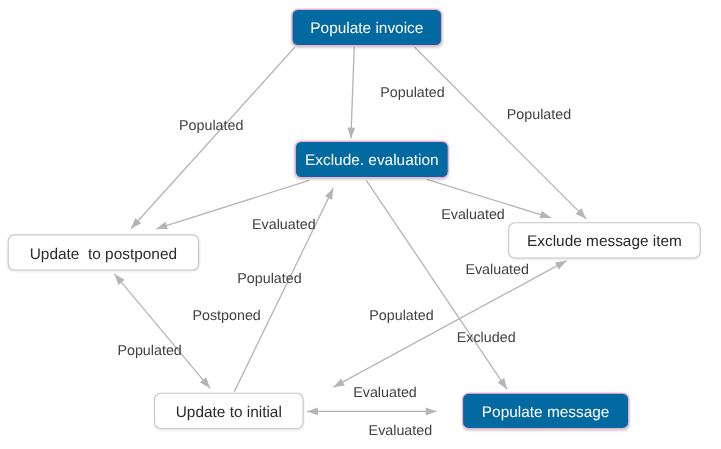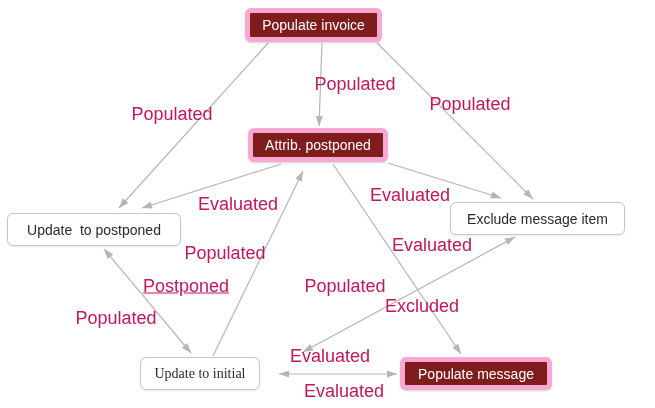--- a/index.html
+++ b/index.html
@@ -17,37 +17,39 @@
     display: flex;
     align-items: center;
     justify-content: center;
     box-sizing: border-box;
     border-radius: 6px;
     font-size: 14px;
     white-space: pre;
     line-height: 1;
   }
   .node.green {
-    background: #7f1d1d;
-    border: 5px solid #f9a8d4;
+    background: #0369a1;
+    border: 1px solid #f9a8d4;
     color: #ffffff;
     box-shadow: 0 1px 2px rgba(0,0,0,0.18);
+    margin-left: 20px;
   }
   .node.plain {
     background: #ffffff;
     border: 1px solid #c6c6c6;
     color: #2a2a2a;
     box-shadow: 0 1px 2px rgba(0,0,0,0.08);
   }
   .edge-label {
     position: absolute;
     transform: translate(-50%, -50%);
-    font-size: 18px;
-    color: #be185d;
+    font-size: 13px;
+    color: #404040;
     white-space: nowrap;
+    margin-left: 20px;
   }
 </style>
 </head>
 <body>
 
 <div class="diagram">
   <svg id="edge-layer" width="655" height="408" viewBox="0 0 655 408">
       <line x1="322" y1="43" x2="319" y2="126" stroke="#b5b5b5" stroke-width="1.2"></line>
       <polygon points="319,126 315.76355918566713,115.87649019088141 322.95886063896074,116.13656132774744" fill="#b5b5b5"></polygon>
       <line x1="268" y1="43" x2="119" y2="208" stroke="#b5b5b5" stroke-width="1.2"></line>
@@ -67,31 +69,31 @@
       <polygon points="104,249 113.17758013614099,254.3602260068686 107.65510182856917,258.9799915141643" fill="#b5b5b5"></polygon>
       <line x1="303" y1="352" x2="515" y2="237" stroke="#b5b5b5" stroke-width="1.2"></line>
       <polygon points="515,237 507.92651840343905,244.9325820577611 504.4934335488362,238.60376476058016" fill="#b5b5b5"></polygon>
       <polygon points="303,352 310.07348159656095,344.06741794223893 313.5065664511638,350.3962352394198" fill="#b5b5b5"></polygon>
       <line x1="279" y1="374" x2="397" y2="374" stroke="#b5b5b5" stroke-width="1.2"></line>
       <polygon points="397,374 387,377.6 387,370.4" fill="#b5b5b5"></polygon>
       <polygon points="279,374 289,370.4 289,377.6" fill="#b5b5b5"></polygon>
     </svg>
 
   <div class="node green" style="left: 245px; top: 8px; width: 137px; height: 34px;">Populate invoice</div>
-  <div class="node green" style="left: 248px; top: 128px; width: 140px; height: 34px;">Attrib. postponed</div>
+  <div class="node green" style="left: 248px; top: 128px; width: 140px; height: 34px;">Exclude. evaluation</div>
   <div class="node plain" style="left: 7px; top: 213px; width: 174px; height: 33px;">Update  to postponed</div>
-  <div class="node plain" style="left: 450px; top: 202px; width: 175px; height: 33px;">Exclude message item</div>
-  <div class="node plain" style="left: 140px; top: 357px; width: 120px; height: 33px; font-family: Liberation Serif, serif;">Update to initial</div>
+  <div class="node plain" style="left: 462px; top: 202px; width: 175px; height: 33px;">Exclude message item</div>
+  <div class="node plain" style="left: 140px; top: 357px; width: 136px; height: 33px;">Update to initial</div>
   <div class="node green" style="left: 400px; top: 357px; width: 152px; height: 33px;">Populate message</div>
 <span class="edge-label" style="left: 355px; top: 84px;">Populated</span>
     <span class="edge-label" style="left: 172px; top: 114px;">Populated</span>
     <span class="edge-label" style="left: 470px; top: 104px;">Populated</span>
     <span class="edge-label" style="left: 238px; top: 204px;">Evaluated</span>
     <span class="edge-label" style="left: 410px; top: 195px;">Evaluated</span>
     <span class="edge-label" style="left: 432px; top: 245px;">Evaluated</span>
     <span class="edge-label" style="left: 225px; top: 253px;">Populated</span>
-    <span class="edge-label" style="left: 186px; top: 286px; text-decoration: underline;">Postponed</span>
+    <span class="edge-label" style="left: 186px; top: 286px;">Postponed</span>
     <span class="edge-label" style="left: 116px; top: 318px;">Populated</span>
     <span class="edge-label" style="left: 345px; top: 286px;">Populated</span>
     <span class="edge-label" style="left: 422px; top: 306px; text-align: right;">Excluded</span>
     <span class="edge-label" style="left: 330px; top: 356px;">Evaluated</span>
     <span class="edge-label" style="left: 344px; top: 391px;">Evaluated</span>
   </div>
 
 </body></html>

